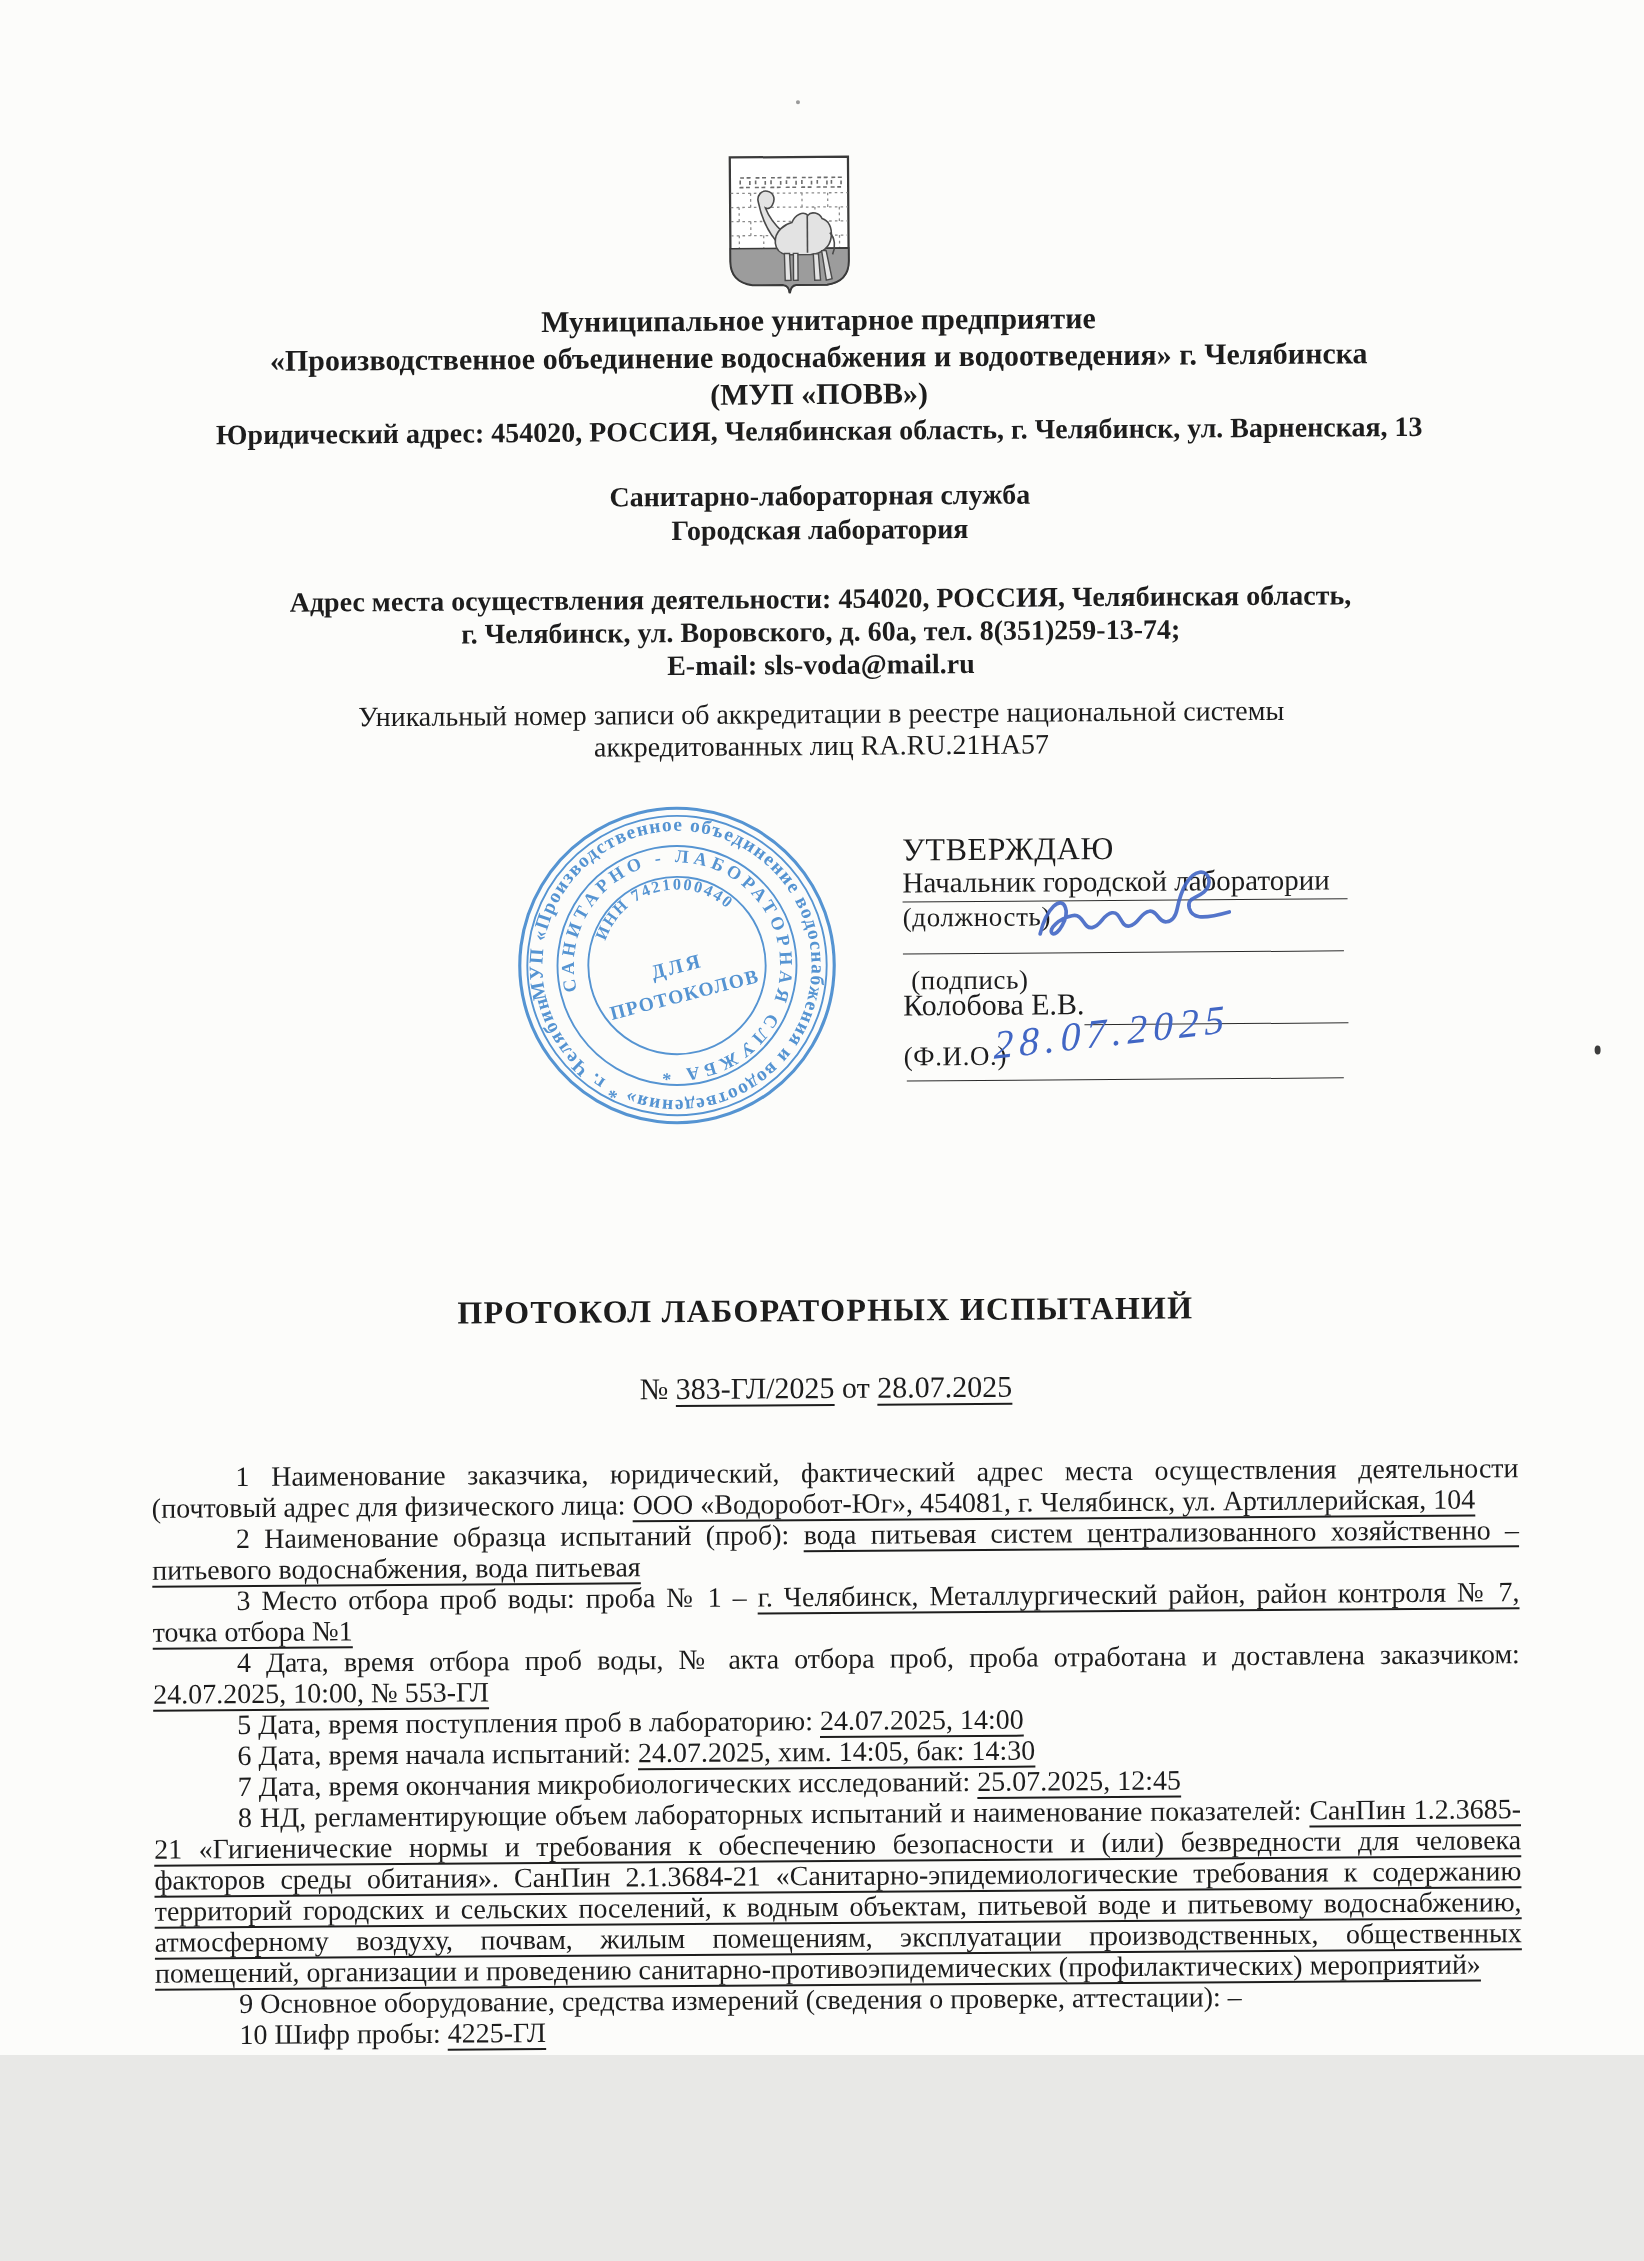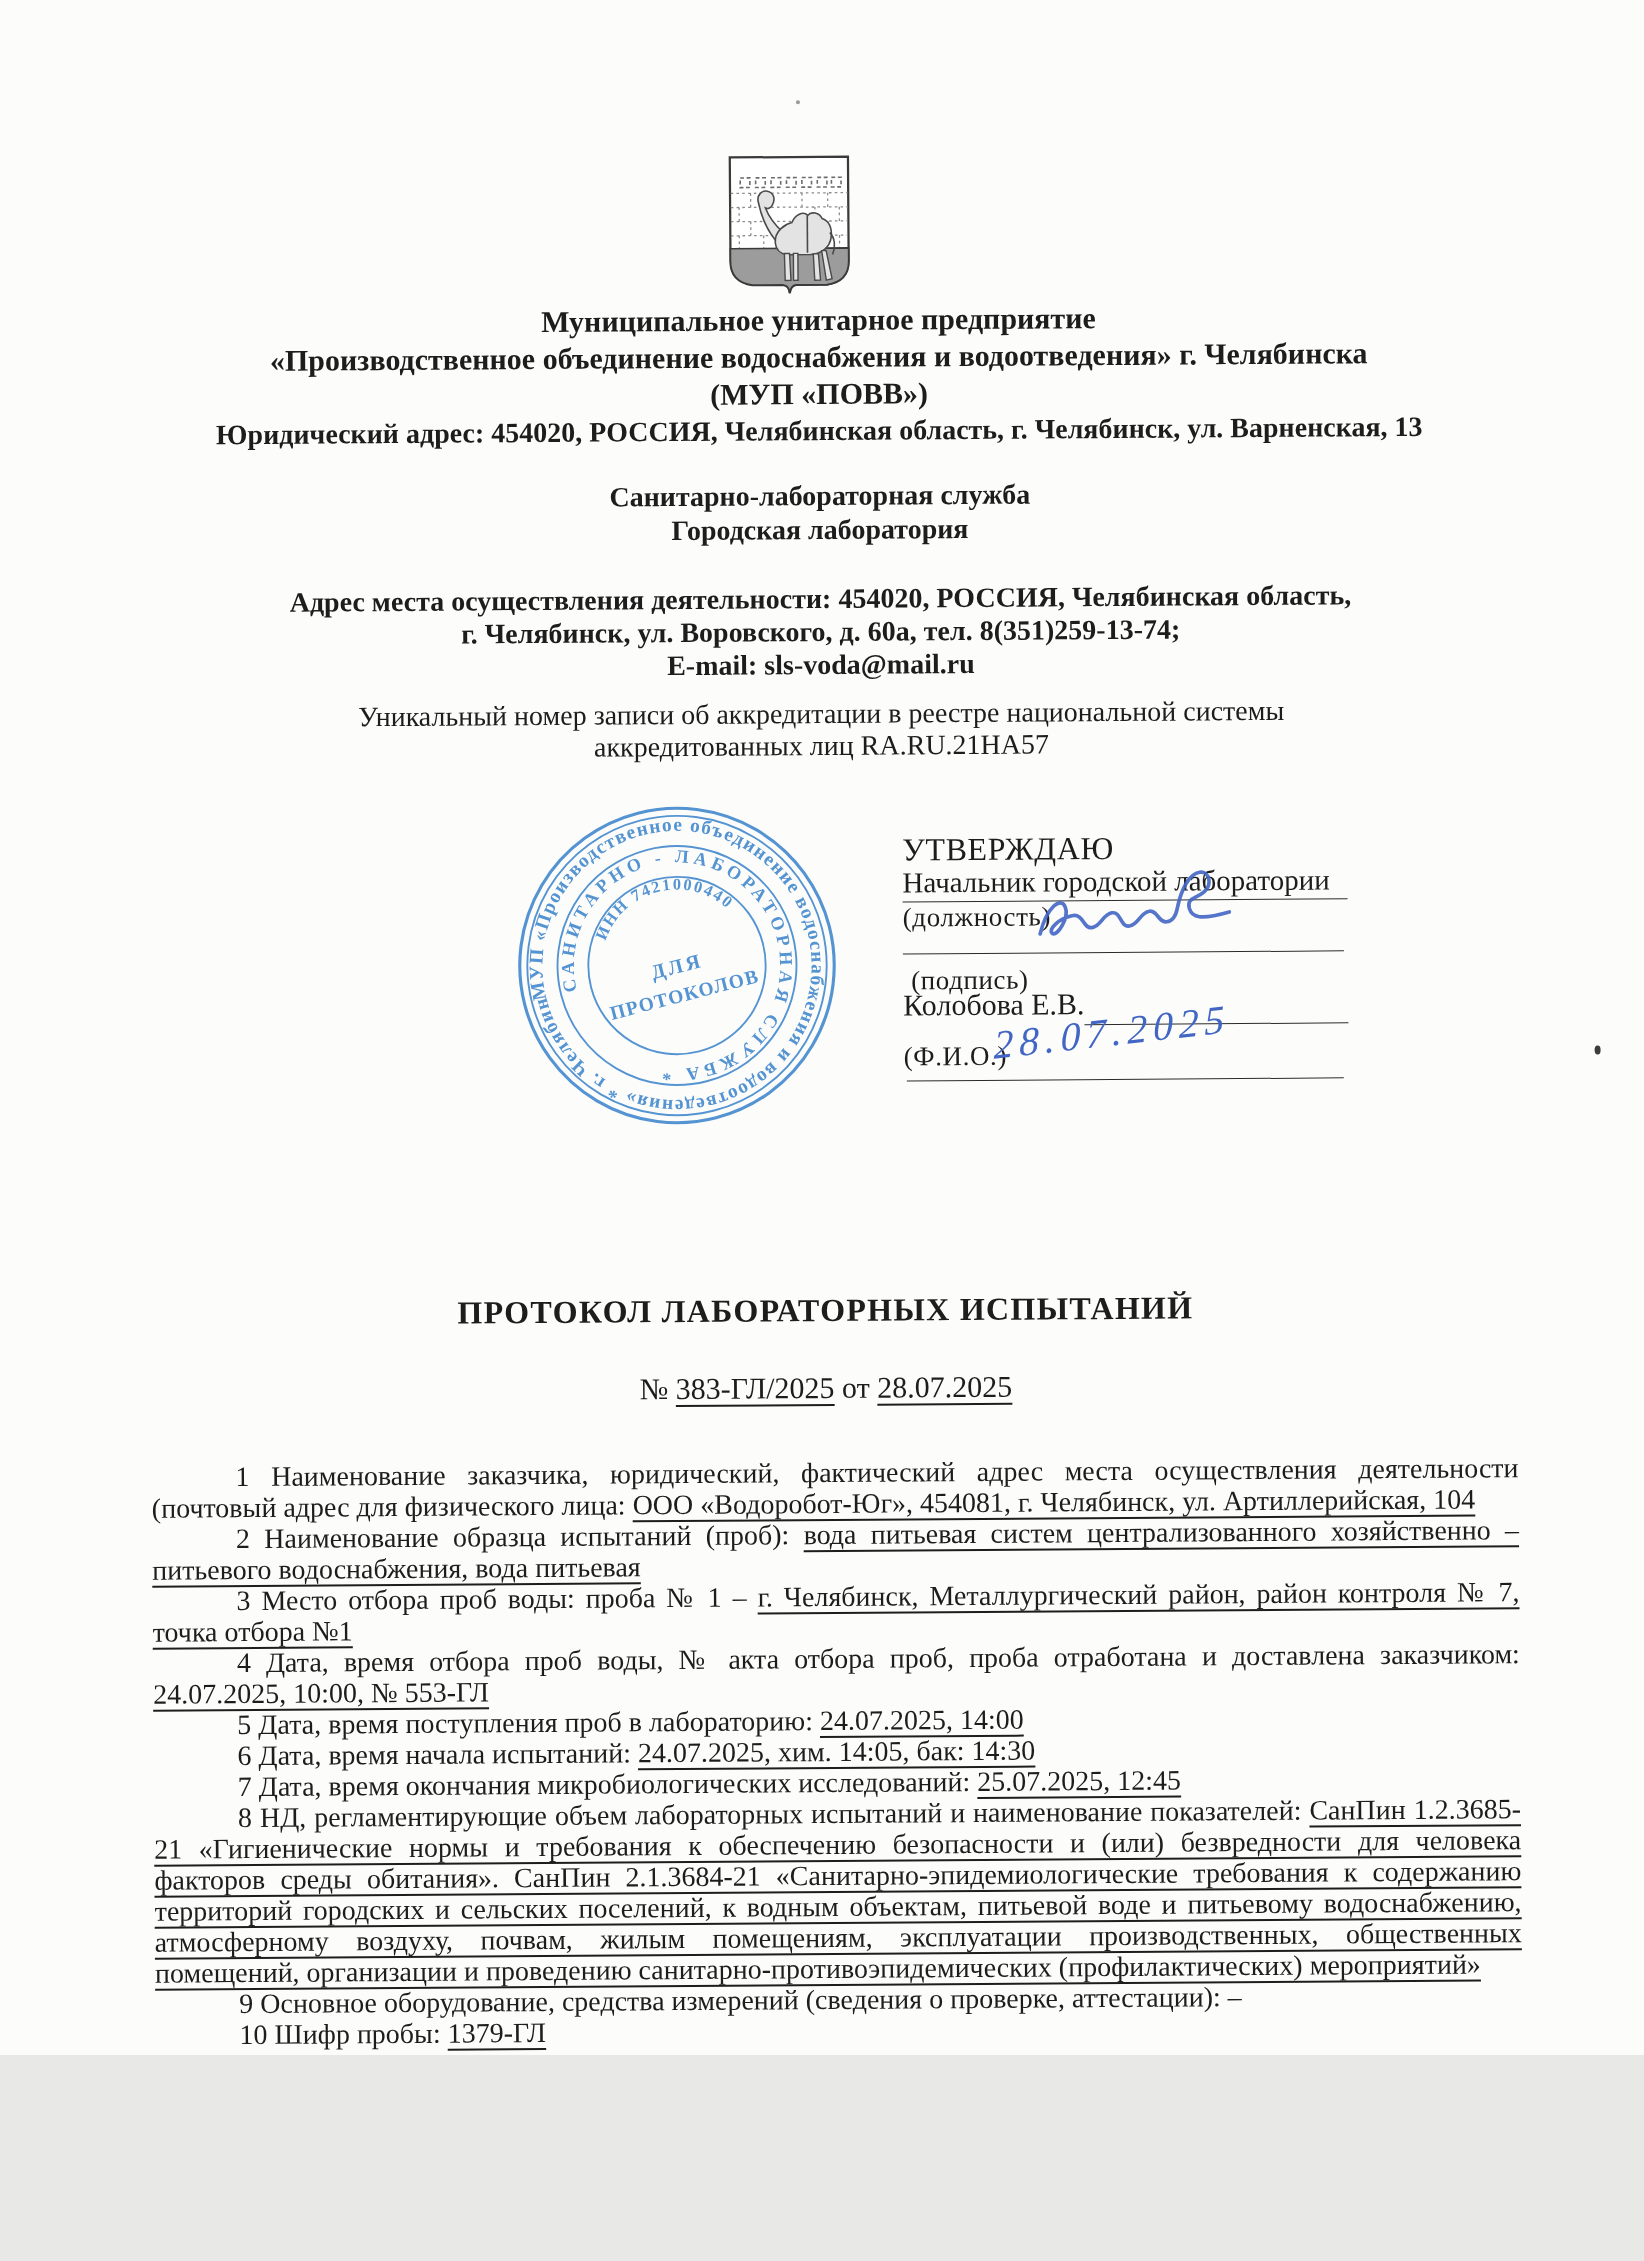--- a/index.html
+++ b/index.html
@@ -191,21 +191,21 @@
     <div class="items">
       <p><span>1 Наименование заказчика, юридический, фактический адрес места осуществления деятельности (почтовый адрес для физического лица: </span><span class="u">ООО «Водоробот-Юг», 454081, г. Челябинск, ул. Артиллерийская, 104</span></p>
       <p><span>2 Наименование образца испытаний (проб): </span><span class="u">вода питьевая систем централизованного хозяйственно – питьевого водоснабжения, вода питьевая</span></p>
       <p><span>3 Место отбора проб воды: проба № 1 – </span><span class="u">г. Челябинск, Металлургический район, район контроля № 7, точка отбора №1</span></p>
       <p><span>4 Дата, время отбора проб воды, № акта отбора проб, проба отработана и доставлена заказчиком: </span><span class="u">24.07.2025, 10:00, № 553-ГЛ</span></p>
       <p><span>5 Дата, время поступления проб в лабораторию: </span><span class="u">24.07.2025, 14:00</span></p>
       <p><span>6 Дата, время начала испытаний: </span><span class="u">24.07.2025, хим. 14:05, бак: 14:30</span></p>
       <p><span>7 Дата, время окончания микробиологических исследований: </span><span class="u">25.07.2025, 12:45</span></p>
       <p><span>8 НД, регламентирующие объем лабораторных испытаний и наименование показателей: </span><span class="u">СанПин 1.2.3685-21 «Гигиенические нормы и требования к обеспечению безопасности и (или) безвредности для человека факторов среды обитания». СанПин 2.1.3684-21 «Санитарно-эпидемиологические требования к содержанию территорий городских и сельских поселений, к водным объектам, питьевой воде и питьевому водоснабжению, атмосферному воздуху, почвам, жилым помещениям, эксплуатации производственных, общественных помещений, организации и проведению санитарно-противоэпидемических (профилактических) мероприятий»</span></p>
       <p><span>9 Основное оборудование, средства измерений (сведения о проверке, аттестации): – </span><span class="u"></span></p>
-      <p><span>10 Шифр пробы: </span><span class="u">1379-ГЛ</span></p>
+      <p><span>10 Шифр пробы: </span><span class="u">4225-ГЛ</span></p>
     </div>
 
     <div class="speck" style="left:1593px; top:1051px; width:5.8px; height:9px; background:#3c3c3c;"></div>
     <div class="speck" style="left:801px; top:100px; width:3.9px; height:3.9px; background:#9a9a9a;"></div>
     <div class="smudge" style="left:348px; top:2190px; width:77px; height:45px; background:#dfe8f0; opacity:.55;"></div>
     <div class="smudge" style="left:1185px; top:2197px; width:90px; height:39px; background:#e2eaf2; opacity:.5;"></div>
     <div class="smudge" style="left:1533px; top:2177px; width:64px; height:52px; background:#e6edf3; opacity:.45;"></div>
   </div>
 </div>
 

